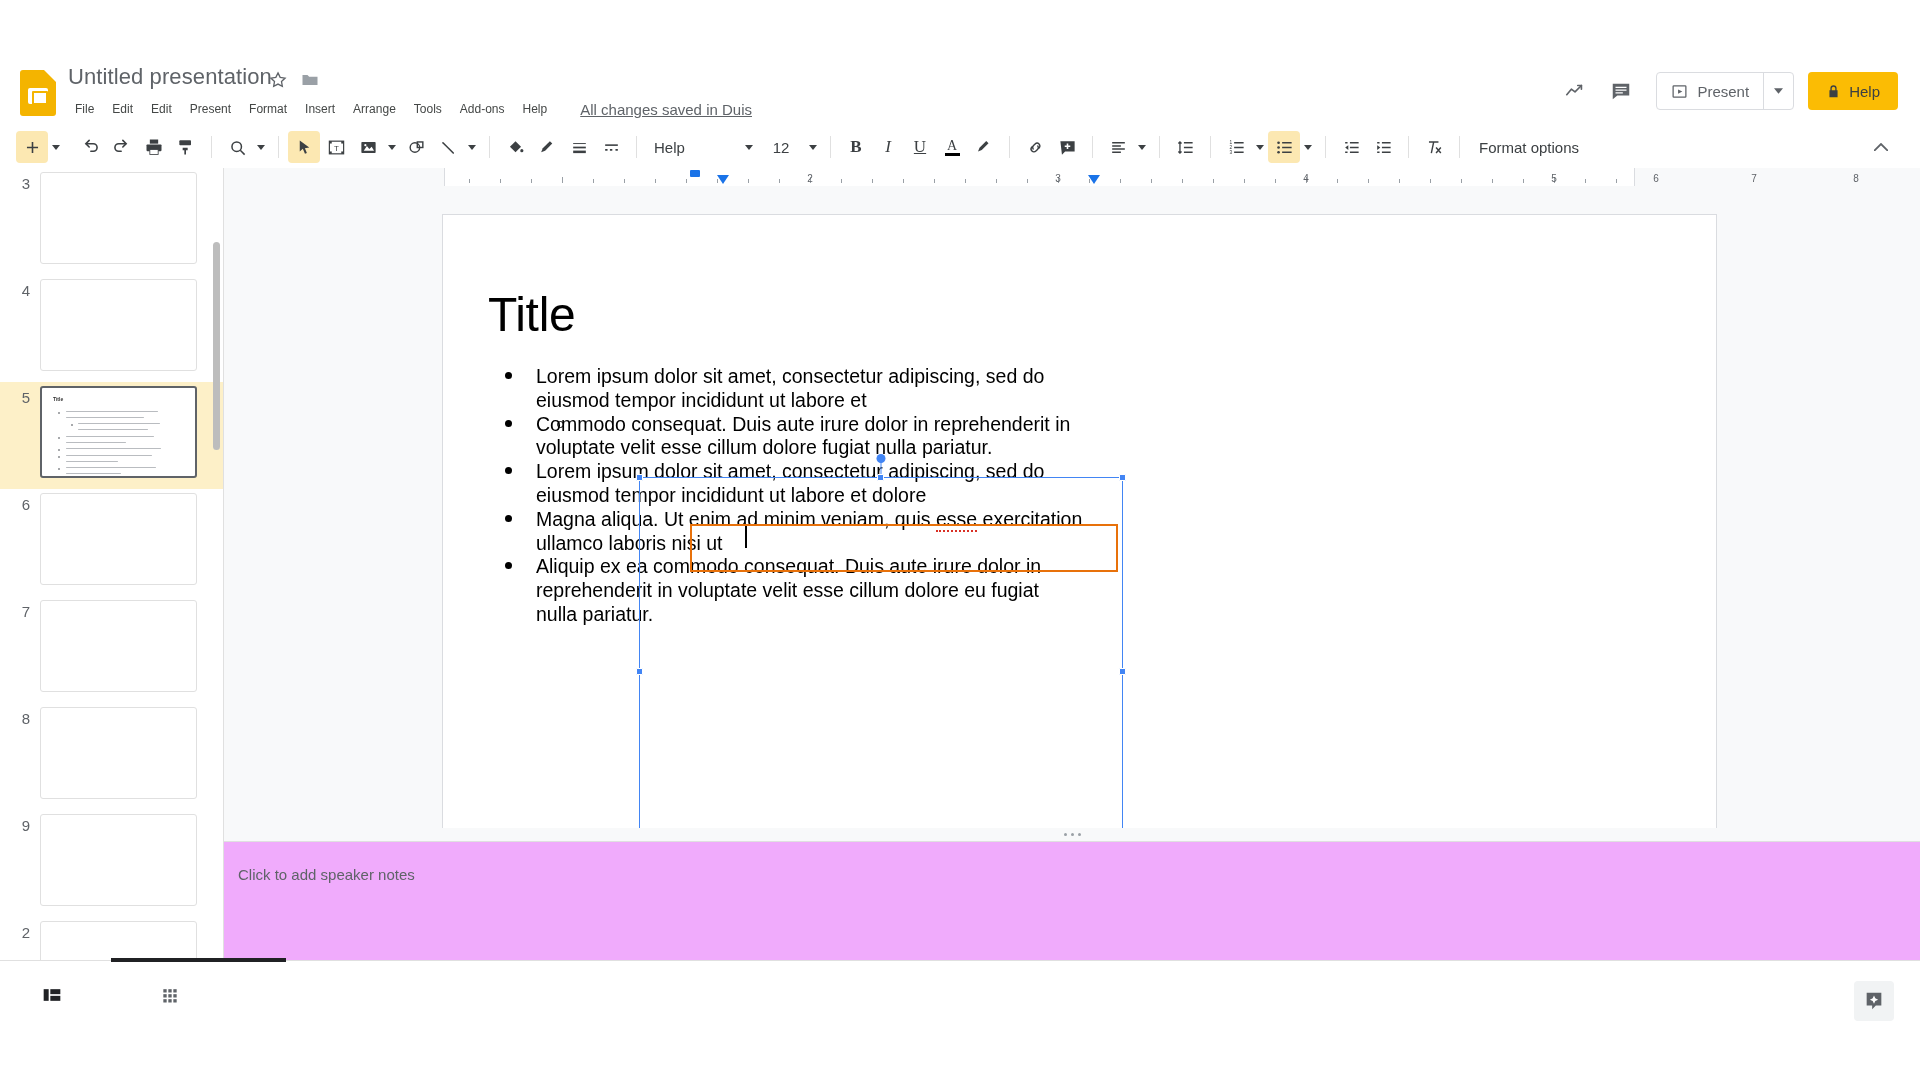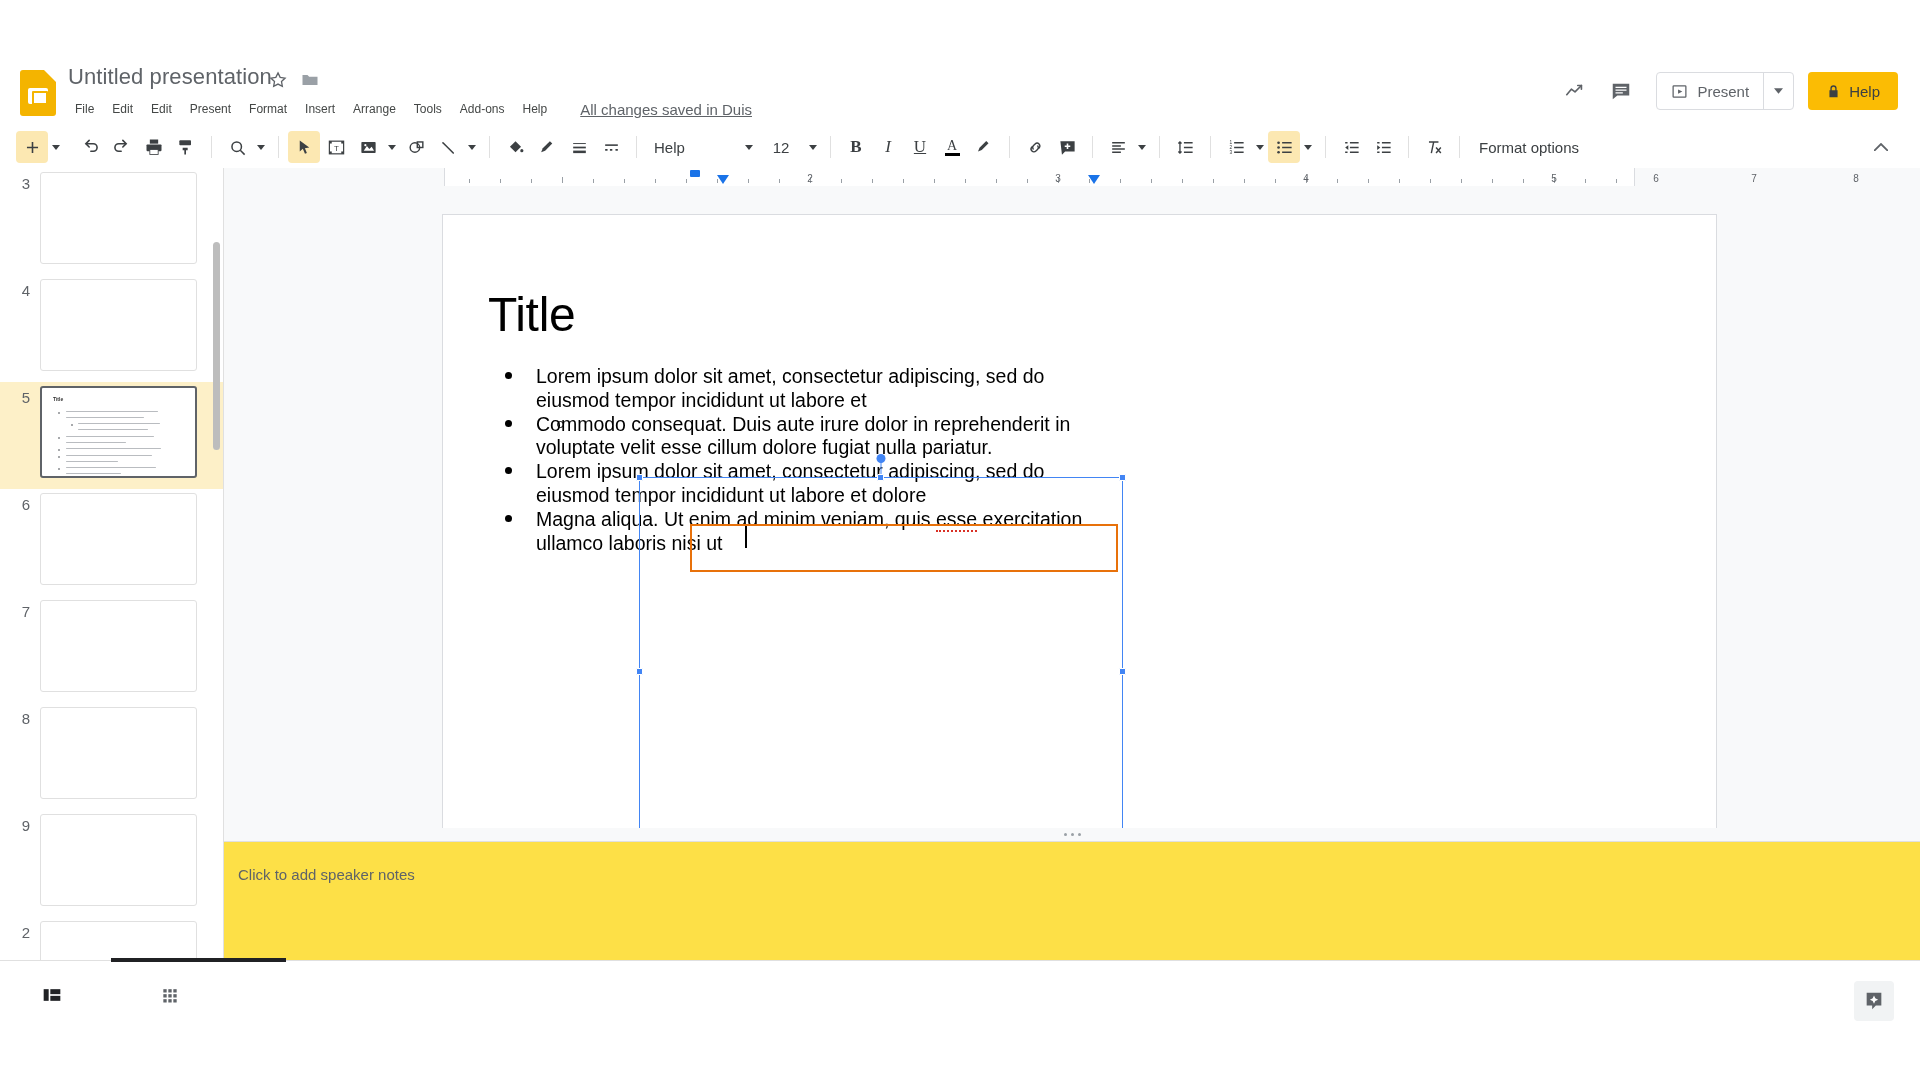--- a/index.html
+++ b/index.html
@@ -142,21 +142,21 @@
 
   .text-caret { position:absolute; left:503px; top:340px; width:1.6px; height:22px;
         background:#000; }
 
   
   .notes-handle { position:absolute; left:224px; right:0; top:828px; height:13px;
         background:#f8f9fa; display:flex; align-items:center; justify-content:center; cursor:row-resize; }
   .notes-dots { display:flex; gap:4px; }
   .notes-dots i { width:3px; height:3px; background:#9aa0a6; border-radius:50%; display:block; }
   .notes-pane { position:absolute; left:224px; right:0; top:841px; height:119px;
-        background:#fde047; border-top:1px solid #e0e0e0; cursor:text; }
+        background:#f0abfc; border-top:1px solid #e0e0e0; cursor:text; }
   .notes-placeholder { position:absolute; left:14px; top:24px; font-size:15px; color:#5f6368; }
 
   
   .bottombar { position:absolute; left:0; top:960px; width:1920px; height:120px;
         background:#fff; border-top:1px solid #e0e0e0; }
   .view-btn { position:absolute; top:14px; width:40px; height:40px; display:flex;
         align-items:center; justify-content:center; border-radius:4px; cursor:pointer; }
   .view-filmstrip { left:32px; }
   .view-grid { left:150px; }
   .view-underline { position:absolute; left:111px; top:-3px; width:175px; height:4px; background:#202124; }
@@ -664,20 +664,24 @@
           <div class="bullet-l1">
             <span class="mark"></span>
             <div class="btext">Lorem ipsum dolor sit amet, consectetur adipiscing, sed do eiusmod tempor incididunt ut labore et dolore</div>
           </div>
 
           <div class="bullet-l1">
             <span class="mark"></span>
             <div class="btext"><span>Magna aliqua. Ut enim ad minim veniam, quis </span><span class="spell">esse</span><span> exercitation ullamco laboris nisi ut</span></div>
           </div>
 
+          <div class="bullet-l1">
+            <span class="mark"></span>
+            <div class="btext">Aliquip ex ea commodo consequat. Duis aute irure dolor in reprehenderit in voluptate velit esse cillum dolore eu fugiat nulla pariatur.</div>
+          </div>
         </div>
       </div>
 
       <div class="selbox">
         <div class="rot-line"></div>
         <div class="rot-knob"></div>
         <div class="handle" style="left:-4px;top:-4px"></div>
         <div class="handle" style="left:50%;top:-4px;margin-left:-4px"></div>
         <div class="handle" style="right:-4px;top:-4px"></div>
         <div class="handle" style="left:-4px;top:50%;margin-top:-4px"></div>

